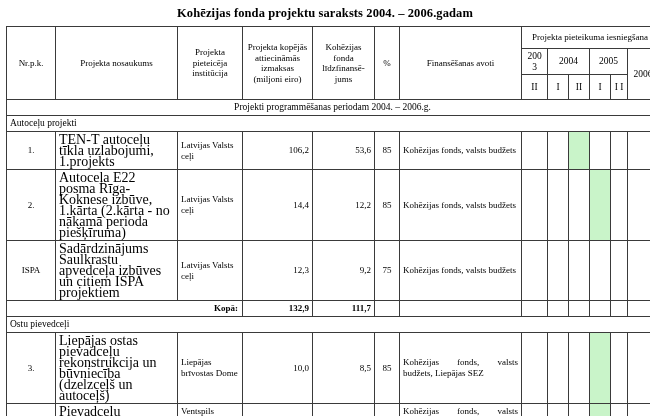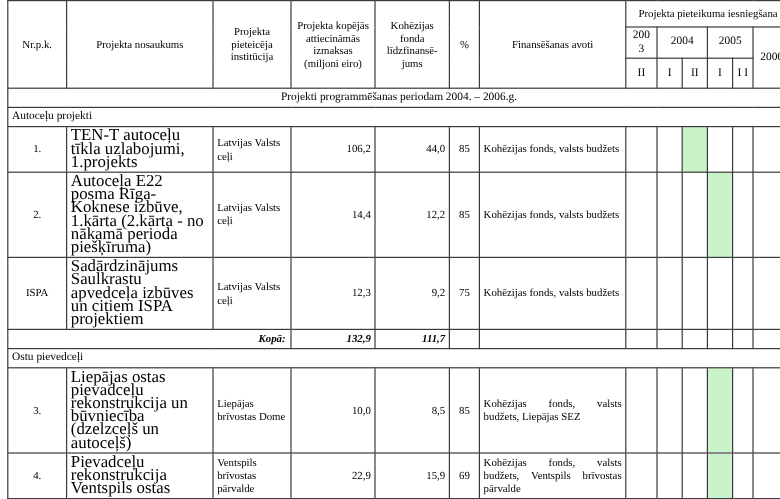--- a/index.html
+++ b/index.html
@@ -69,31 +69,32 @@
   
   .c-no{text-align:center;vertical-align:middle;font-size:9px;}
   .c-name{text-align:left;vertical-align:middle;font-size:14px;}
   .c-inst{text-align:left;vertical-align:middle;font-size:9px;}
   .c-num{text-align:right;vertical-align:middle;font-size:9px;font-weight:normal;}
   .c-pct{text-align:center;vertical-align:middle;font-size:9px;margin-top:41px;}
   .c-fin{text-align:justify;text-align-last:left;vertical-align:middle;font-size:9px;hyphens:none;}
   .c-y{padding:0;}
 
   .bold{font-weight:bold;}
-  .total td{height:13px;font-style:italic;}
+  .total td{height:13px;}
   .total .lbl{text-align:right;font-weight:bold;font-size:9px;padding-right:4px;}
   .total .c-num{font-weight:bold;}
 
   
 </style>
 </head>
 <body>
 
 <div class="page">
 
+  <div class="doc-title">Kohēzijas fonda projektu saraksts 2004. – 2006.gadam</div>
 
   <table class="main">
     <colgroup>
       <col style="width:49px">
       <col style="width:122px">
       <col style="width:65px">
       <col style="width:70px">
       <col style="width:62px">
       <col style="width:25px">
       <col style="width:122px">
@@ -139,21 +140,21 @@
 
       <tr class="section">
         <td colspan="13">Autoceļu projekti</td>
       </tr>
 
       <tr>
         <td class="c-no">1.</td>
         <td class="c-name">TEN-T autoceļu tīkla uzlabojumi, 1.projekts</td>
         <td class="c-inst">Latvijas Valsts ceļi</td>
         <td class="c-num">106,2</td>
-        <td class="c-num">44,0</td>
+        <td class="c-num">53,6</td>
         <td class="c-pct">85</td>
         <td class="c-fin">Kohēzijas fonds, valsts budžets</td>
         <td class="c-y"></td>
         <td class="c-y"></td>
         <td class="c-y" style="background: rgb(201, 244, 201);"></td>
         <td class="c-y"></td>
         <td class="c-y"></td>
         <td class="c-y"></td>
       </tr>
 

